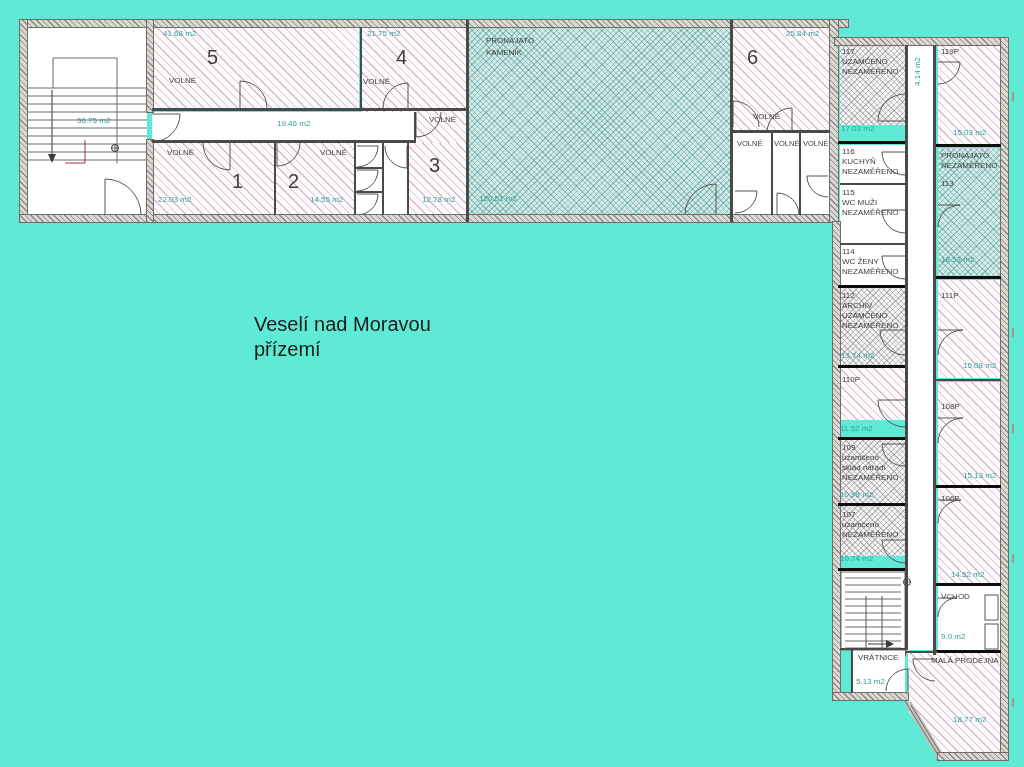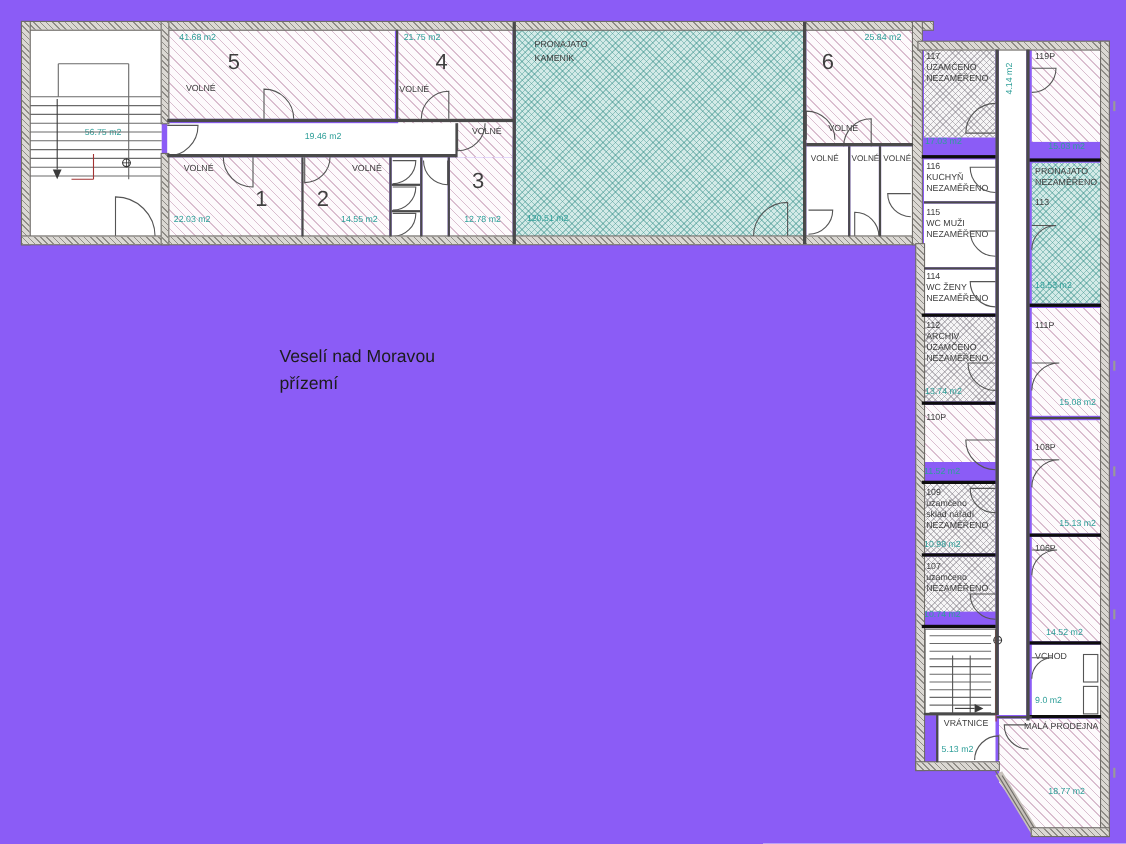--- a/index.html
+++ b/index.html
@@ -1,16 +1,16 @@
 <!DOCTYPE html>
 <html><head>
 <meta charset="utf-8">
 <style>
   html,body{margin:0;padding:0;background:#fbfbf8;}
-  #plan{position:relative;width:1024px;height:767px;background:#8b5cf6;
+  #plan{position:relative;width:1024px;height:767px;background:#5eead4;
         font-family:"Liberation Sans",sans-serif;overflow:hidden;}
   .room{position:absolute;z-index:1;}
   .white{background:#ffffff;}
   .pink{background-color:#fdfafc;
         background-image:repeating-linear-gradient(45deg,rgba(183,130,163,.5) 0 1px,transparent 1px 6px);}
   .teal{background-color:#d3eae7;
         background-image:repeating-linear-gradient(45deg,rgba(47,139,133,.4) 0 1px,transparent 1px 4px),
                          repeating-linear-gradient(135deg,rgba(47,139,133,.4) 0 1px,transparent 1px 4px);}
   .gray{background-color:#f6f5f6;
         background-image:repeating-linear-gradient(45deg,rgba(120,115,125,.42) 0 1px,transparent 1px 4px),
@@ -18,21 +18,21 @@
   .ow{position:absolute;background-color:#dbd8d3;z-index:4;
       background-image:repeating-linear-gradient(45deg,#908d88 0 1px,transparent 1px 4px);
       box-shadow:0 0 0 1px #6f6c68;}
   .iw{position:absolute;background:#4a4a4a;z-index:4;}
   .bw{position:absolute;background:#0d0d0d;z-index:4;}
   .lab{position:absolute;font-size:8px;color:#3c3c3c;white-space:nowrap;line-height:1;z-index:6;}
   .area{position:absolute;font-size:8px;color:#2f9f99;white-space:nowrap;line-height:1;z-index:6;}
   .num{position:absolute;font-size:20px;color:#3f3f3f;line-height:1;z-index:6;}
   .vert{writing-mode:vertical-rl;transform:rotate(180deg);}
   #overlay{position:absolute;left:0;top:0;z-index:3;pointer-events:none;}
-  #title{position:absolute;left:254px;top:312px;font-size:16px;line-height:25px;color:#1c1c1c;z-index:6;}
+  #title{position:absolute;left:254px;top:312px;font-size:20px;line-height:25px;color:#1c1c1c;z-index:6;}
 </style>
 </head>
 <body>
 
 <div id="plan">
 
   <div class="room white" style="left:27px;top:27px;width:120px;height:188px;">
     <span class="area" style="left:50px;top:90px;">56.75 m2</span>
   </div>
 
@@ -102,21 +102,21 @@
     <span class="lab" style="left:2px;top:3px;">117</span>
     <span class="lab" style="left:2px;top:13px;">UZAMČENO</span>
     <span class="lab" style="left:2px;top:23px;">NEZAMĚŘENO</span>
     <span class="area" style="left:1px;top:80px;">17.03 m2</span>
   </div>
 
   <div class="room white" style="left:908px;top:45px;width:25px;height:605px;">
     <span class="area vert" style="left:6px;top:12px;">4.14 m2</span>
   </div>
 
-  <div class="room pink" style="left:938px;top:45px;width:63px;height:84px;">
+  <div class="room pink" style="left:938px;top:45px;width:63px;height:99px;">
     <span class="lab" style="left:3px;top:3px;">119P</span>
     <span class="area" style="left:15px;top:84px;">15.03 m2</span>
   </div>
 
   <div class="room white" style="left:840px;top:145px;width:65px;height:38px;">
     <span class="lab" style="left:2px;top:3px;">116</span>
     <span class="lab" style="left:2px;top:13px;">KUCHYŇ</span>
     <span class="lab" style="left:2px;top:23px;">NEZAMĚŘENO</span>
   </div>
 

